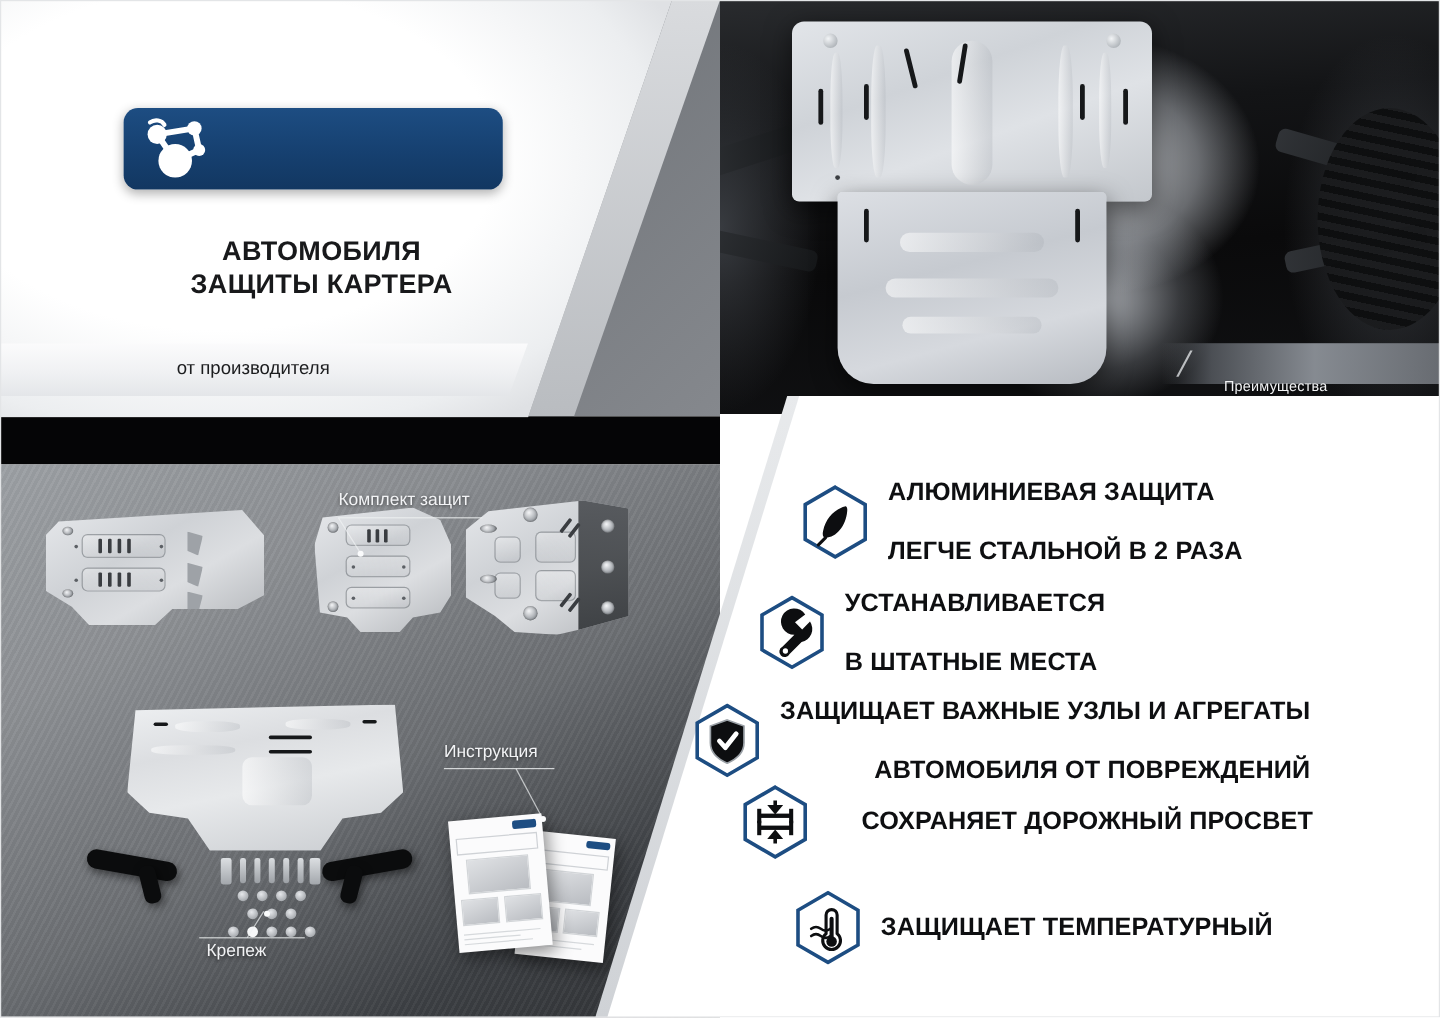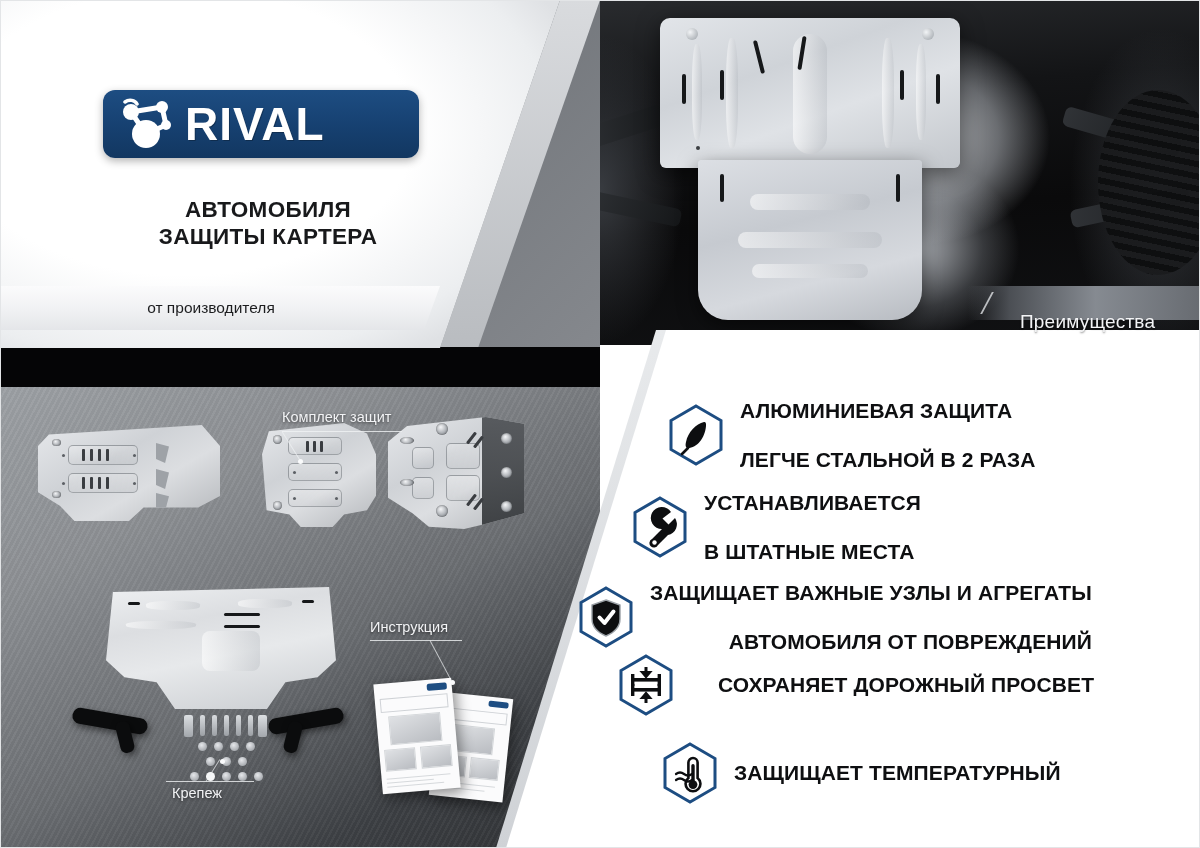--- a/index.html
+++ b/index.html
@@ -69,21 +69,21 @@
   }
 
   
   .adv-tab {
     position: absolute; right: 0; top: 286px; width: 232px; height: 34px;
     background: linear-gradient(90deg, rgba(70,73,78,0.0) 0%, rgba(86,90,96,0.85) 18%, rgba(140,145,152,0.95) 55%, rgba(108,112,118,0.95) 100%);
     display: flex; align-items: center;
     z-index: 7;
   }
   .adv-tab span {
-    color: #f3f4f6; font-size: 19px; letter-spacing: .2px;
+    color: #f3f4f6; font-size: 12px; letter-spacing: .2px;
     padding-left: 52px; text-shadow: 0 1px 2px rgba(0,0,0,.5); margin-top: 37px;
   }
   .adv-tab .slash {
     position:absolute; left: 18px; top: 6px; width: 22px; height: 22px;
     border-left: 2px solid rgba(235,237,240,.75);
     transform: skewX(-28deg);
   }
 
   
   .top-left-bg {
@@ -280,21 +280,20 @@
 
   <div class="logo-box">
     <svg class="logo-mark" viewBox="0 0 66 52">
       <circle cx="14" cy="14" r="8" fill="#ffffff"></circle>
       <circle cx="45" cy="9" r="6" fill="#ffffff"></circle>
       <circle cx="29" cy="36" r="14" fill="#ffffff"></circle>
       <circle cx="49" cy="27" r="5" fill="#ffffff"></circle>
       <path d="M14 14 L45 9 M14 14 L29 36 M45 9 L49 27 M29 36 L49 27" stroke="#ffffff" stroke-width="5" fill="none"></path>
       <path d="M8 4 C12 1 18 2 20 6" stroke="#ffffff" stroke-width="3.5" fill="none" stroke-linecap="round"></path>
     </svg>
-    <span class="logo-word">RIVAL</span>
   </div>
 
   <div class="hero-title">
     <div>АВТОМОБИЛЯ</div>
     <div>ЗАЩИТЫ КАРТЕРА</div>
   </div>
 
   <div class="hero-sub-bar">
     <span>от производителя</span>
   </div>

